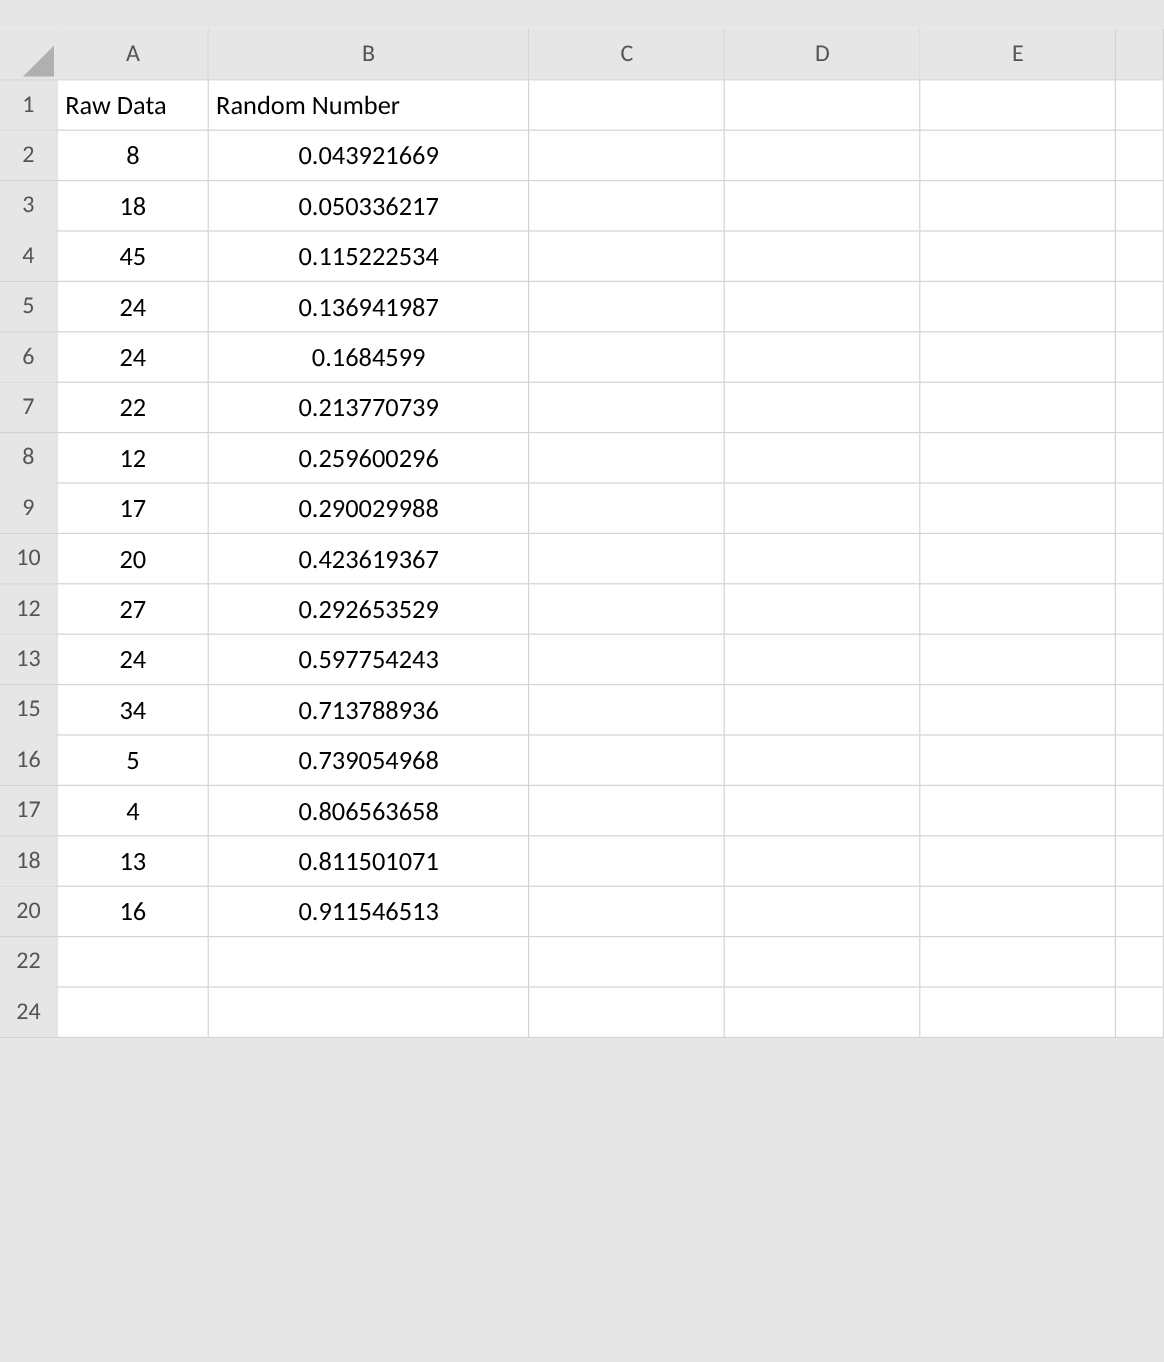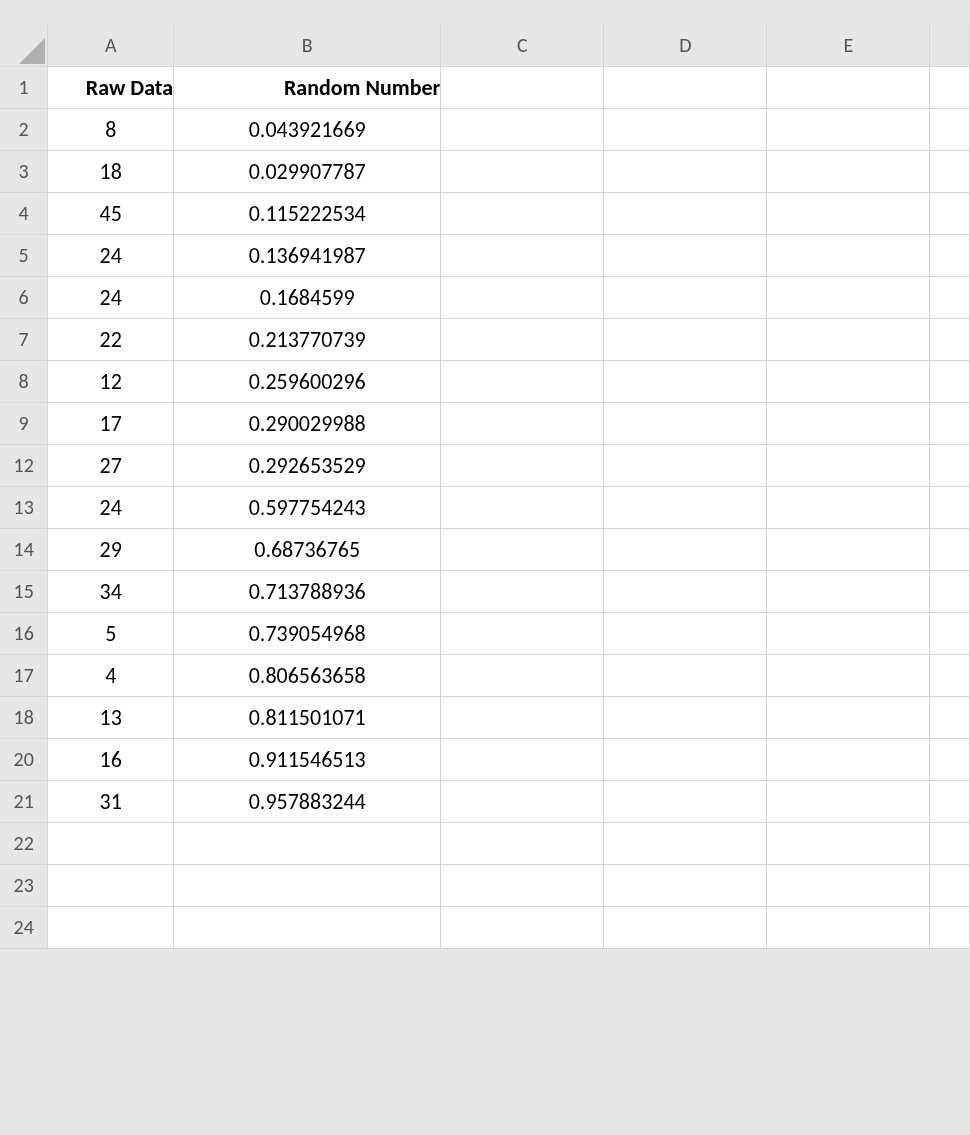--- a/index.html
+++ b/index.html
@@ -16,21 +16,21 @@
   
   col.c-row{width:48px}
   col.c-a{width:126px}
   col.c-b{width:268px}
   col.c-c{width:164px}
   col.c-d{width:164px}
   col.c-e{width:164px}
   col.c-f{width:40px}
   
   td.colA, td.colB{text-align:center}
-  td.colA.hdr, td.colB.hdr{font-weight:bold;text-align:right;padding-left:6px}
+  td.colA.hdr, td.colB.hdr{font-weight:normal;text-align:left;padding-left:6px}
   td.emp{background:#fff}
 </style>
 </head>
 <body>
 
 <div class="sheet">
 <table>
   <colgroup>
     <col class="c-row">
         <col class="c-a">
@@ -70,21 +70,21 @@
           <td class="colA">8</td>
           <td class="colB">0.043921669</td>
           <td class="emp"></td>
           <td class="emp"></td>
           <td class="emp"></td>
           <td class="emp"></td>
         </tr>
         <tr>
           <th>3</th>
           <td class="colA">18</td>
-          <td class="colB">0.029907787</td>
+          <td class="colB">0.050336217</td>
           <td class="emp"></td>
           <td class="emp"></td>
           <td class="emp"></td>
           <td class="emp"></td>
         </tr>
         <tr>
           <th>4</th>
           <td class="colA">45</td>
           <td class="colB">0.115222534</td>
           <td class="emp"></td>
@@ -131,47 +131,47 @@
         <tr>
           <th>9</th>
           <td class="colA">17</td>
           <td class="colB">0.290029988</td>
           <td class="emp"></td>
           <td class="emp"></td>
           <td class="emp"></td>
           <td class="emp"></td>
         </tr>
         <tr>
+          <th>10</th>
+          <td class="colA">20</td>
+          <td class="colB">0.423619367</td>
+          <td class="emp"></td>
+          <td class="emp"></td>
+          <td class="emp"></td>
+          <td class="emp"></td>
+        </tr>
+        <tr>
           <th>12</th>
           <td class="colA">27</td>
           <td class="colB">0.292653529</td>
           <td class="emp"></td>
           <td class="emp"></td>
           <td class="emp"></td>
           <td class="emp"></td>
         </tr>
         <tr>
           <th>13</th>
           <td class="colA">24</td>
           <td class="colB">0.597754243</td>
           <td class="emp"></td>
           <td class="emp"></td>
           <td class="emp"></td>
           <td class="emp"></td>
         </tr>
         <tr>
-          <th>14</th>
-          <td class="colA">29</td>
-          <td class="colB">0.68736765</td>
-          <td class="emp"></td>
-          <td class="emp"></td>
-          <td class="emp"></td>
-          <td class="emp"></td>
-        </tr>
-        <tr>
           <th>15</th>
           <td class="colA">34</td>
           <td class="colB">0.713788936</td>
           <td class="emp"></td>
           <td class="emp"></td>
           <td class="emp"></td>
           <td class="emp"></td>
         </tr>
         <tr>
           <th>16</th>
@@ -203,39 +203,21 @@
         <tr>
           <th>20</th>
           <td class="colA">16</td>
           <td class="colB">0.911546513</td>
           <td class="emp"></td>
           <td class="emp"></td>
           <td class="emp"></td>
           <td class="emp"></td>
         </tr>
         <tr>
-          <th>21</th>
-          <td class="colA">31</td>
-          <td class="colB">0.957883244</td>
-          <td class="emp"></td>
-          <td class="emp"></td>
-          <td class="emp"></td>
-          <td class="emp"></td>
-        </tr>
-        <tr>
           <th>22</th>
-          <td class="emp"></td>
-          <td class="emp"></td>
-          <td class="emp"></td>
-          <td class="emp"></td>
-          <td class="emp"></td>
-          <td class="emp"></td>
-        </tr>
-        <tr>
-          <th>23</th>
           <td class="emp"></td>
           <td class="emp"></td>
           <td class="emp"></td>
           <td class="emp"></td>
           <td class="emp"></td>
           <td class="emp"></td>
         </tr>
         <tr>
           <th>24</th>
           <td class="emp"></td>

